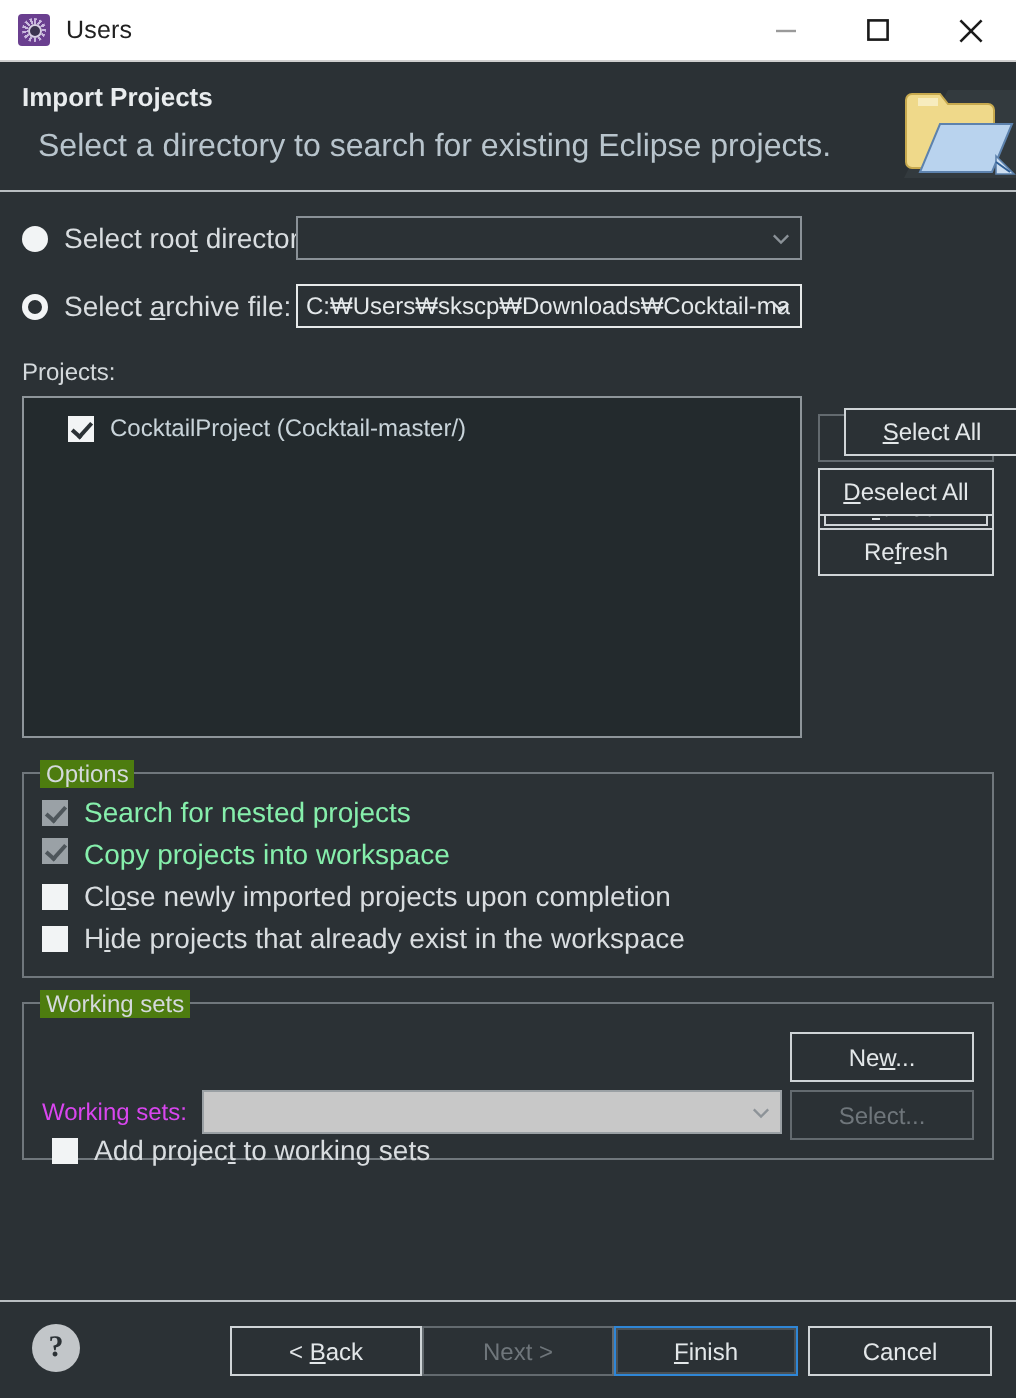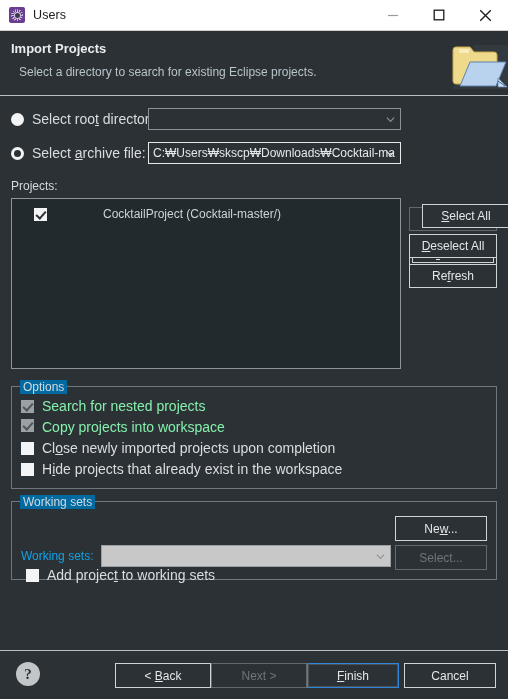--- a/index.html
+++ b/index.html
@@ -87,21 +87,21 @@
   .banner-title {
     position: absolute;
     left: 11px; top: 10px;
     font-size: 13px;
     font-weight: bold;
     color: #e9ecee;
   }
   .banner-sub {
     position: absolute;
     left: 19px; top: 34px;
-    font-size: 12px;
+    font-size: 16px;
     color: #b8c4cc;
   }
   .banner-art {
     position: absolute;
     right: 0; top: 0;
     width: 96px; height: 64px;
   }
 
   
   .content {
@@ -205,21 +205,20 @@
     box-sizing: border-box;
     background: #232a2d;
     border: 1px solid #8e959a;
   }
   .list-item {
     display: flex;
     align-items: center;
     height: 18px;
     padding-left: 22px;
     margin-top: 6px;
-    gap: 48px;
   }
   .list-item .lbl {
     font-size: 12px;
     color: #c9d4da;
     margin-left: 8px;
   }
 
   
   .cb {
     width: 13px; height: 13px;
@@ -243,21 +242,21 @@
 
   
   .group {
     position: absolute;
     box-sizing: border-box;
     border: 1px solid #70777c;
   }
   .group-title {
     position: absolute;
     top: -7px; left: 8px;
-    background: #0369a1;
+    background: #4d7c0f;
     padding: 0 3px;
     font-size: 12px;
     color: #d4d9dc;
   }
 
   
   .bottombar {
     position: absolute;
     left: 0; top: 650px;
     width: 508px;
@@ -391,21 +390,21 @@
   </div>
 
   <div class="group" style="left:11px; top:404px; width:486px; height:79px;">
     <div class="group-title">Working sets</div>
 
     <div style="position:absolute; left:14px; top:18px; display:flex; align-items:center;margin-top:47px;">
       <div class="cb unchecked-on"></div>
       <span class="opt-label" style="margin-left:8px;">Add projec<span class="u">t</span> to working sets</span>
     </div>
 
-    <div style="position:absolute; left:9px; top:47px; font-size:12px; color:#0ea5e9;">Working sets:</div>
+    <div style="position:absolute; left:9px; top:47px; font-size:12px; color:#d946ef;">Working sets:</div>
 
     <div class="combo grayfill" style="position:absolute; left:89px; top:43px; width:290px;">
       <div class="combo-text" style="color:#6b7074;"></div>
       <svg class="combo-arrow" viewBox="0 0 10 10">
         <polyline points="1,3 5,7 9,3" fill="none" stroke="#8d9398" stroke-width="1.3"></polyline>
       </svg>
     </div>
 
     <div class="btn" style="position:absolute; left:383px; top:14px; width:92px; height:25px;">
       <span>Ne<span class="u">w</span>...</span>

